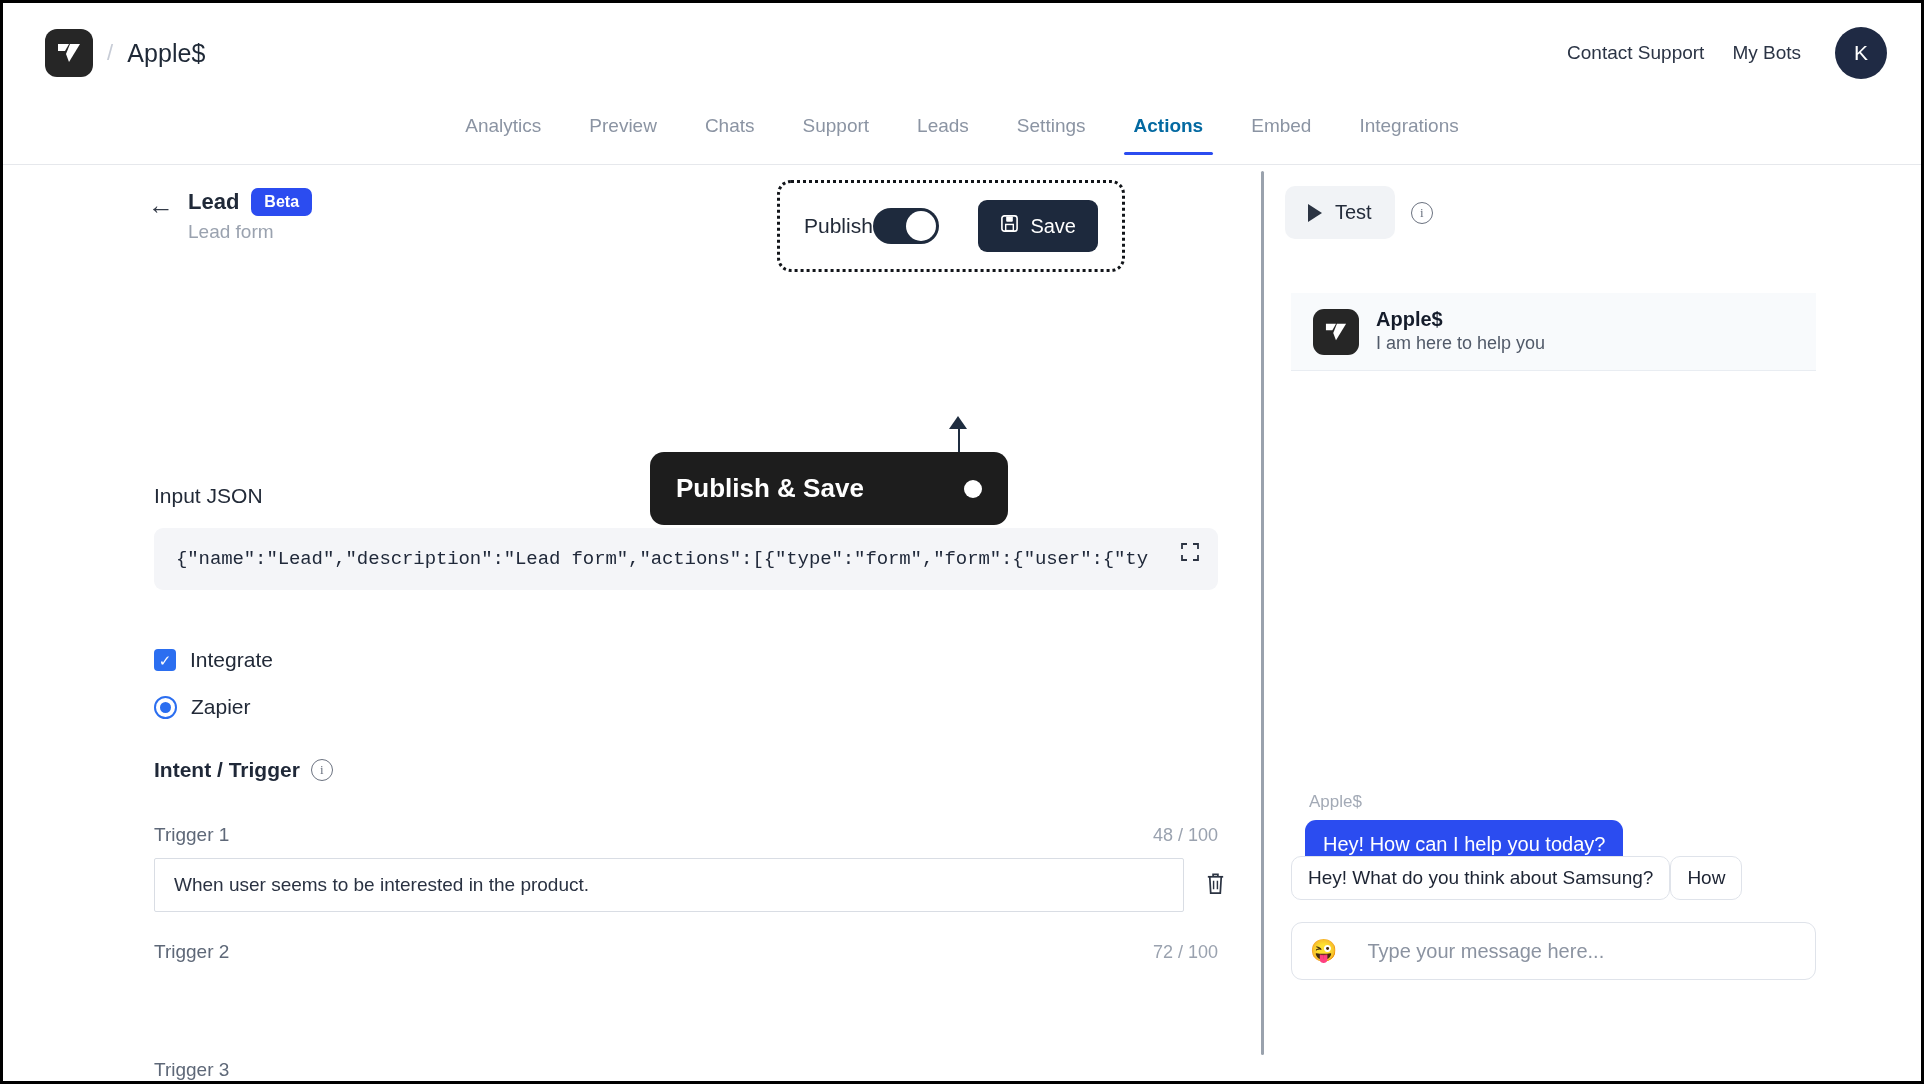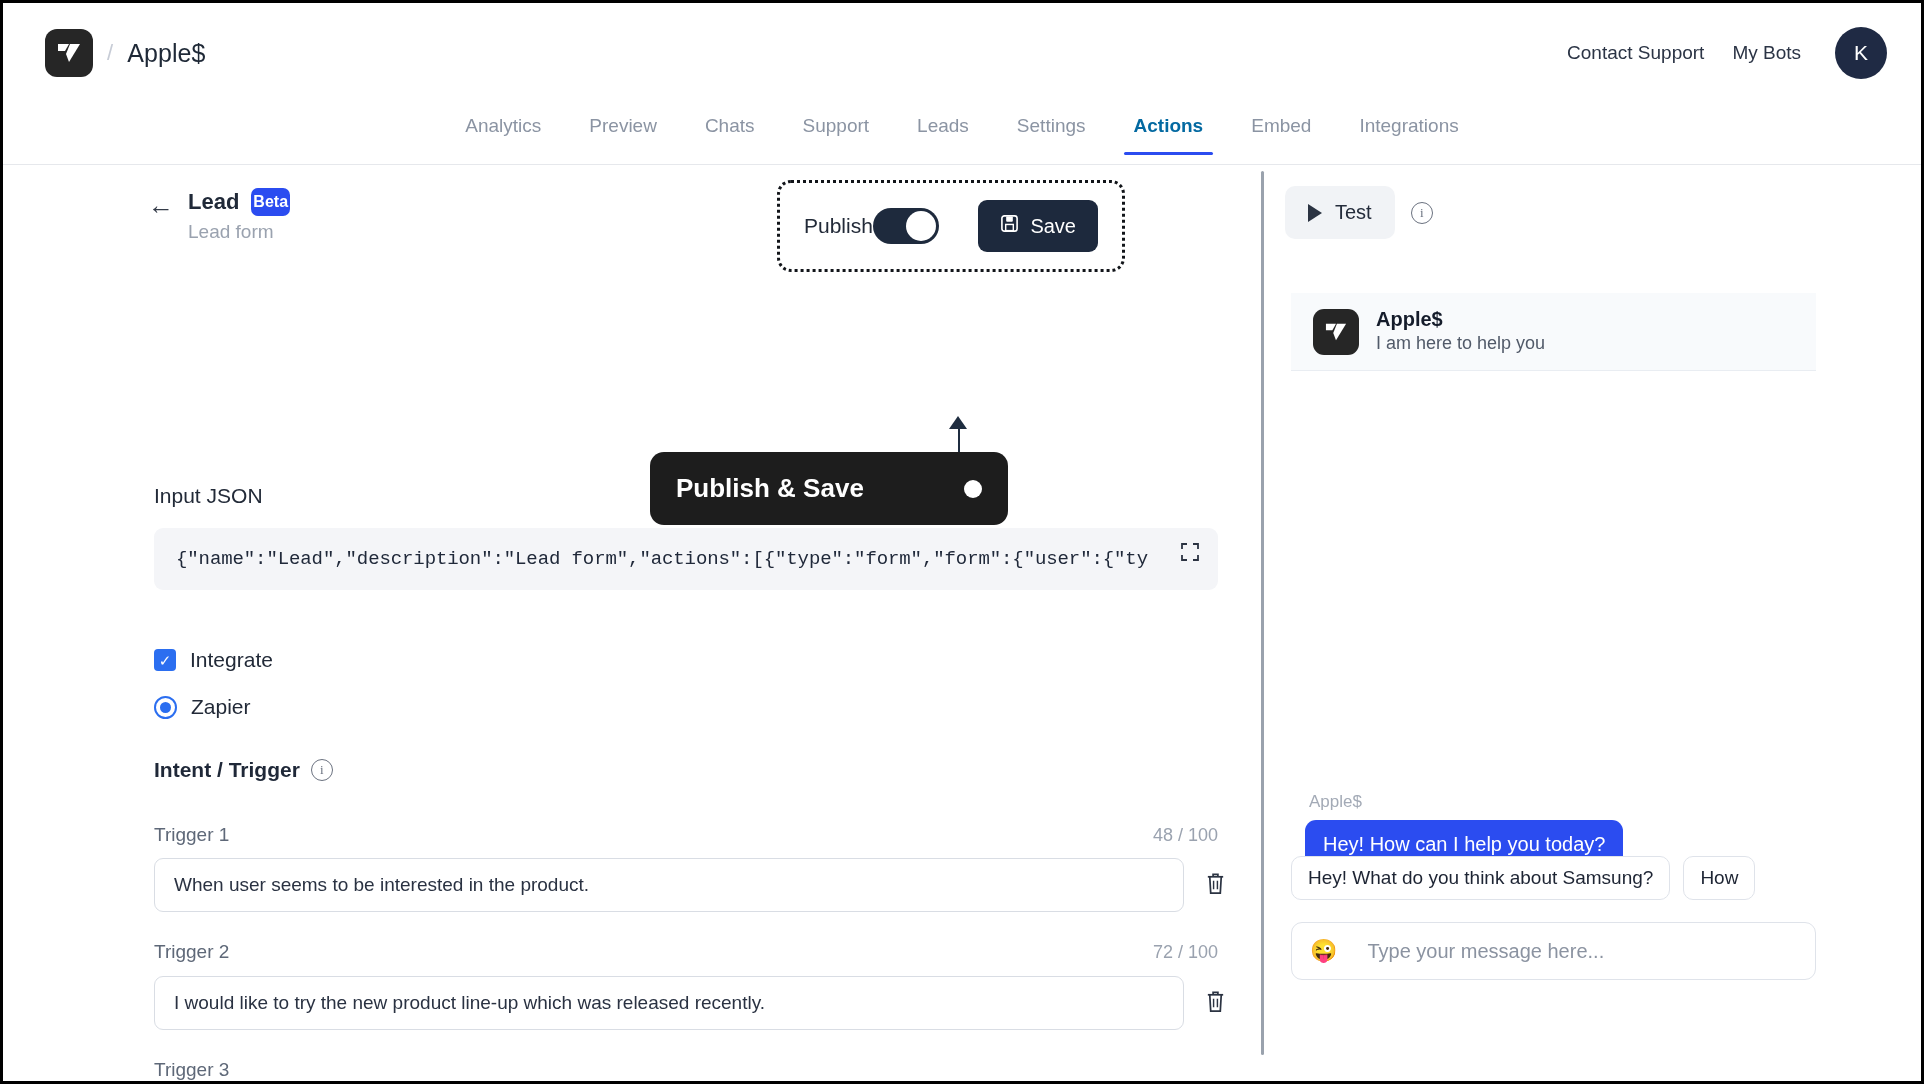--- a/index.html
+++ b/index.html
@@ -135,21 +135,21 @@
   .lead-title {
     font-size: 22px;
     font-weight: bold;
     color: #202938;
   }
   .beta-badge {
     background: #2b4cf0;
     color: #ffffff;
     font-size: 16px;
     font-weight: bold;
-    padding: 5px 2px;
+    padding: 5px 13px;
     border-radius: 7px;
   }
   .lead-sub {
     font-size: 19px;
     color: #9aa2af;
   }
 
   
   .publish-box {
     position: absolute;
@@ -345,21 +345,21 @@
     left: 151px;
     width: 1112px;
     display: flex;
     align-items: center;
     gap: 18px;
   }
   .trig-input {
     width: 1030px;
     height: 54px;
     border: 1px solid #d9dde4;
-    border-radius: 9px;
+    border-radius: 2px;
     background: #ffffff;
     font-size: 19px;
     color: #2a3242;
     padding: 0 19px;
     font-family: "Liberation Sans", sans-serif;
     outline: none;
   }
   .trash-btn {
     width: 26px; height: 28px;
     background: transparent;
@@ -467,21 +467,20 @@
     color: #ffffff;
     font-size: 20px;
     border-radius: 11px;
     padding: 13px 18px;
   }
 
   .chips-row {
     position: absolute;
     top: 690px; left: 24px;
     display: flex;
-    gap: 13px;
     width: 528px;
     overflow: hidden;
   }
   .chip {
     border: 1px solid #dfe3ea;
     border-radius: 10px;
     background: #ffffff;
     height: 44px;
     padding: 0 16px;
     display: flex; align-items: center;
@@ -634,33 +633,20 @@
             <path d="M10 10 V19 M14 10 V19" stroke="#2b3342" stroke-width="1.5" fill="none"></path>
           </svg>
         </span>
       </button>
     </div>
 
     <div class="trig-label-row" style="top:775px;">
       <span class="trig-label">Trigger 2</span>
       <span class="trig-count">72 / 100</span>
     </div>
-    <div class="trig-input-wrap" style="top:810px;">
-      <input class="trig-input" type="text" value="I would like to try the new product line-up which was released recently." style="">
-      <button class="trash-btn">
-        <span>
-          <svg width="23" height="25" viewBox="0 0 24 26">
-            <path d="M4 6 H20" stroke="#2b3342" stroke-width="1.8" fill="none"></path>
-            <path d="M9.5 6 V3.5 H14.5 V6" stroke="#2b3342" stroke-width="1.8" fill="none"></path>
-            <path d="M6 6 L7 23 H17 L18 6" stroke="#2b3342" stroke-width="1.8" fill="none"></path>
-            <path d="M10 10 V19 M14 10 V19" stroke="#2b3342" stroke-width="1.5" fill="none"></path>
-          </svg>
-        </span>
-      </button>
-    </div>
 
     <div class="trig-label-row" style="top:893px;flex-direction:column;">
       <span class="trig-label">Trigger 3</span>
       <span class="trig-count">71 / 100</span>
     </div>
 
   </div>
 
   <div class="v-divider"></div>
 

